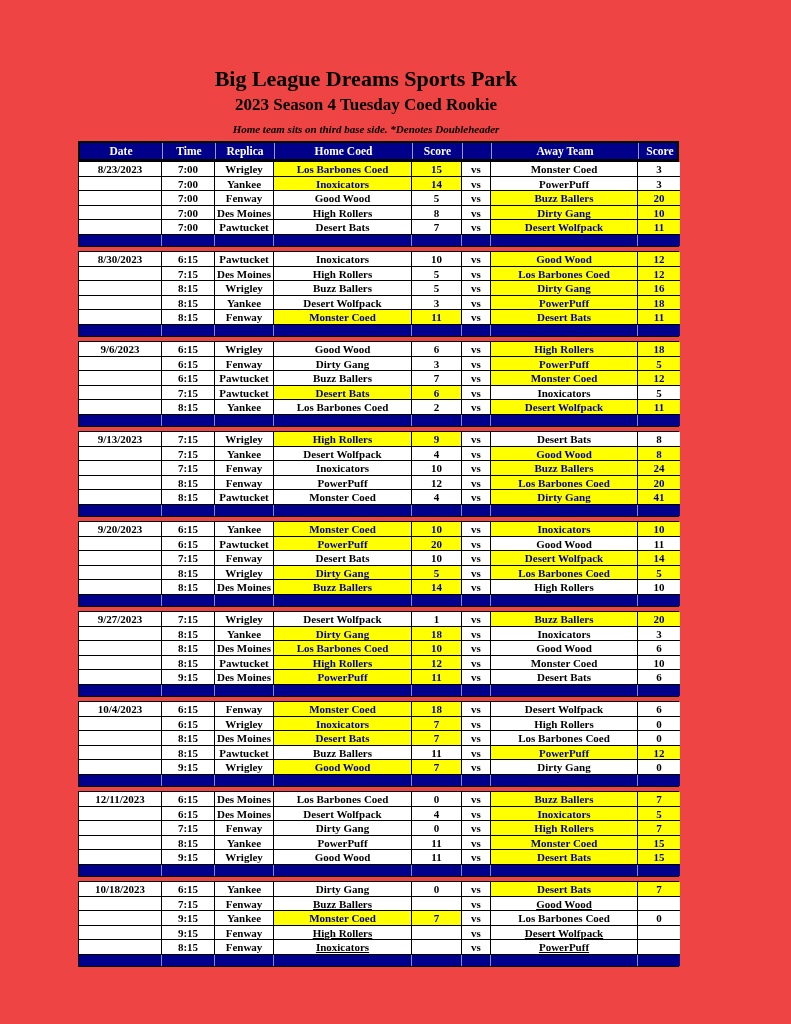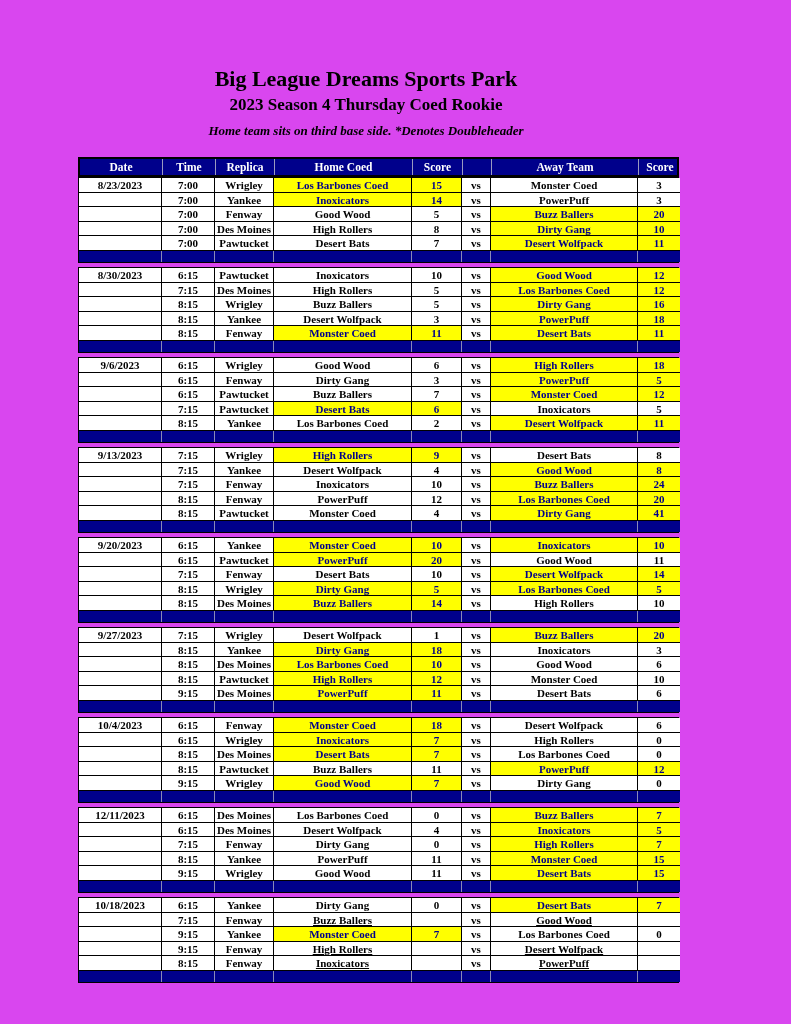--- a/index.html
+++ b/index.html
@@ -1,24 +1,24 @@
 <!DOCTYPE html>
 <html><head>
 <meta charset="utf-8">
 <style>
   html,body{margin:0;padding:0;background:#e8e8e8;}
   .page{
-    width:791px;height:1024px;background:#d946ef;position:relative;
+    width:791px;height:1024px;background:#ef4444;position:relative;
     font-family:"Liberation Serif","DejaVu Serif",serif;
     overflow:hidden;margin:0 auto;
   }
   .titles{padding-top:66px;text-align:center;width:660px;margin:0 0 0 36px;}
   .title{font-size:22px;font-weight:bold;color:#000;line-height:1.2;}
   .subtitle{font-size:17px;font-weight:bold;color:#000;line-height:1.3;margin-top:2px;}
-  .note{font-size:13px;font-weight:bold;font-style:italic;color:#000;margin-top:7px;margin-bottom:18px;}
+  .note{font-size:11px;font-weight:bold;font-style:italic;color:#000;margin-top:7px;margin-bottom:6px;}
   .schedule{margin-left:66px;width:601px;padding-left:12px;}
   .grid-row{
     display:grid;
     grid-template-columns:83px 53px 59px 138px 50px 29px 147px 42px;
   }
   .tbl-header{border:2px solid #000;background:#00008B;}
   .tbl-header .cell{
     height:16px;color:#ffffff;font-weight:bold;font-size:11.5px;
     border-right:1px solid #9a9ac0;
   }
@@ -41,21 +41,21 @@
   .ul{text-decoration:underline;}
   .vs{font-size:9.5px;font-weight:bold;}
   .datec{font-size:11px;}
 </style>
 </head>
 <body>
 
 <div class="page">
   <div class="titles">
     <div class="title">Big League Dreams Sports Park</div>
-    <div class="subtitle">2023 Season 4 Thursday Coed Rookie</div>
+    <div class="subtitle">2023 Season 4 Tuesday Coed Rookie</div>
     <div class="note">Home team sits on third base side.  *Denotes Doubleheader</div>
   </div>
   <div class="schedule">
     <div class="grid-row tbl-header" id="header-row">
         <div class="cell">Date</div>
         <div class="cell">Time</div>
         <div class="cell">Replica</div>
         <div class="cell">Home Coed</div>
         <div class="cell">Score</div>
         <div class="cell"></div>

